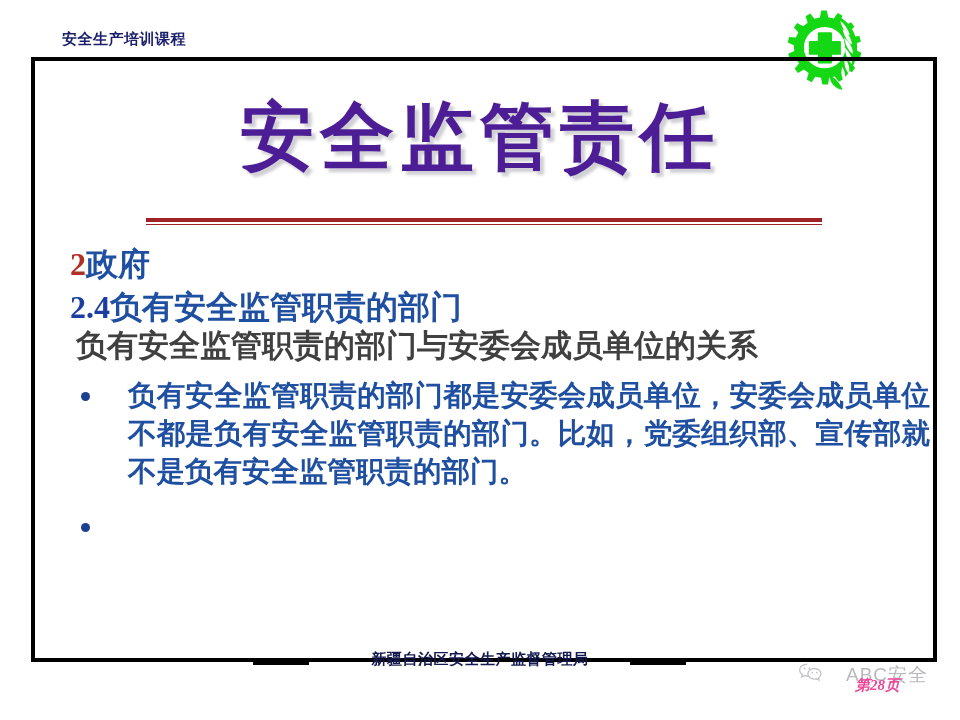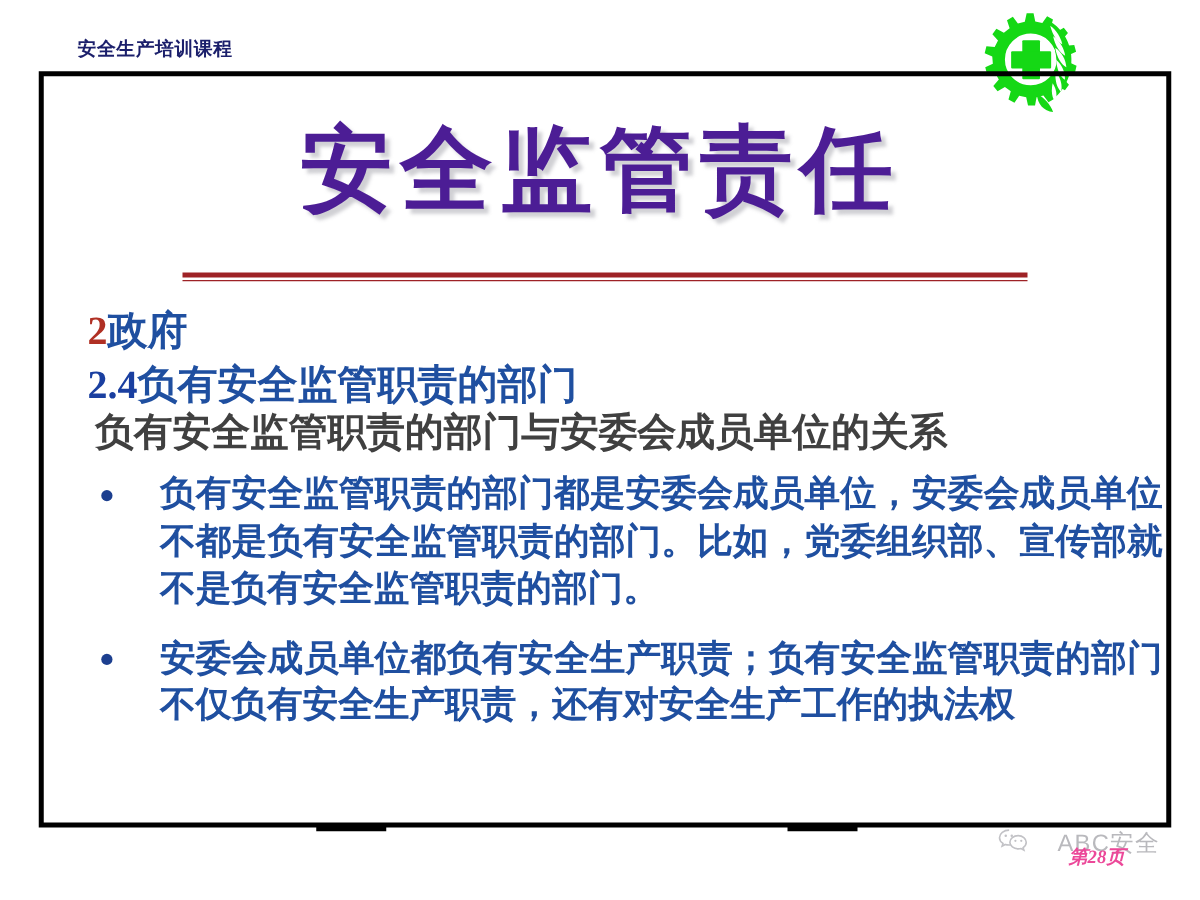--- a/index.html
+++ b/index.html
@@ -191,28 +191,28 @@
 
     <div class="lvl1-plain">负有安全监管职责的部门与安委会成员单位的关系</div>
 
     <div class="lvl2">
       <span class="bullet"></span>
       <span>负有安全监管职责的部门都是安委会成员单位，安委会成员单位不都是负有安全监管职责的部门。比如，党委组织部、宣传部就不是负有安全监管职责的部门。</span>
     </div>
 
     <div class="lvl2" style="margin-top:18px;">
       <span class="bullet"></span>
-      <span>安委会成员单位都负有安全生产职责；负有安全监管职责的部门不仅负有安全生产职责，还有对安全生产工作的执法权</span>
     </div>
 
   </div>
 
   <div class="footer">
     <div class="footer-line-left"></div>
     <div class="footer-line-right"></div>
+    <div class="footer-text">新疆自治区安全生产监督管理局</div>
   </div>
 
   <div class="watermark">
     <span>
       <svg width="26" height="20" viewBox="0 0 26 20" xmlns="http://www.w3.org/2000/svg" aria-hidden="true">
         <g fill="none" stroke="#c2c2c6" stroke-width="1.3">
           <path d="M9.3 2.1C5 2.1 1.6 4.8 1.6 8.1c0 1.9 1.1 3.5 2.8 4.6l-.7 2.2 2.5-1.3c.9.3 1.9.4 3.1.4
                    .3 0 .6 0 .9 0"></path>
           <path d="M16.6 6.5c-3.7 0-6.7 2.4-6.7 5.3s3 5.3 6.7 5.3c.8 0 1.5-.1 2.2-.3l2.3 1.2-.6-1.9
                    c1.5-1 2.5-2.5 2.5-4.3 0-2.9-3-5.3-6.4-5.3Z"></path>

